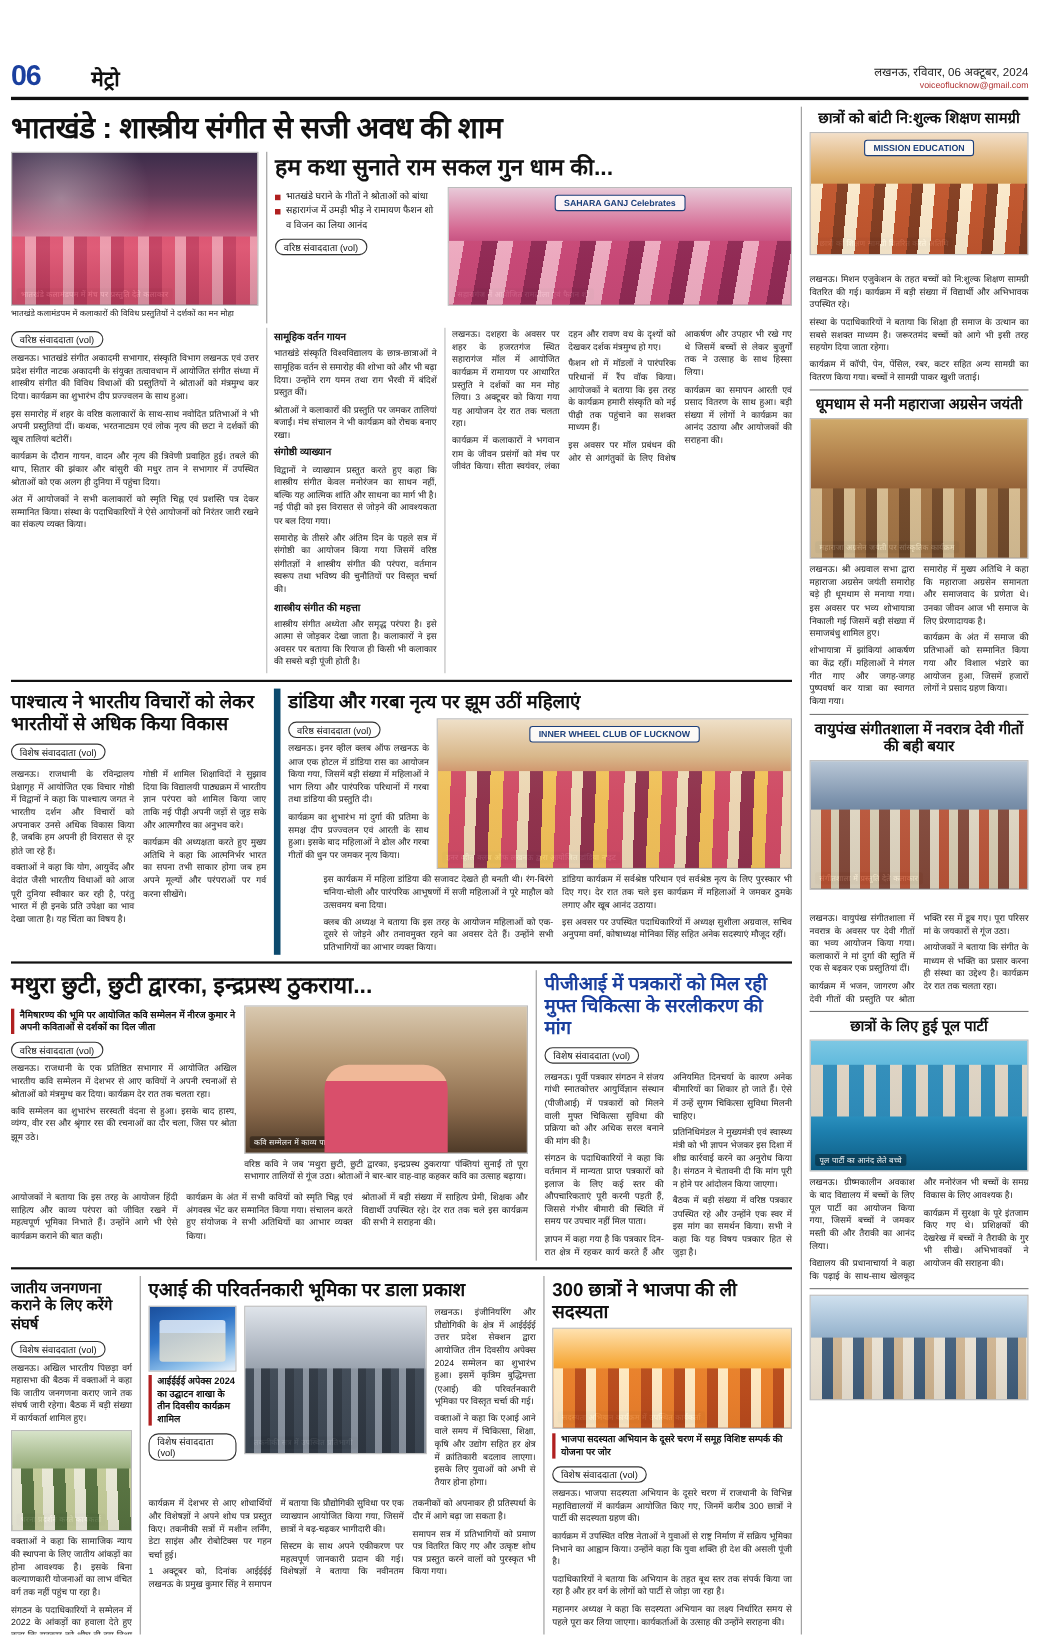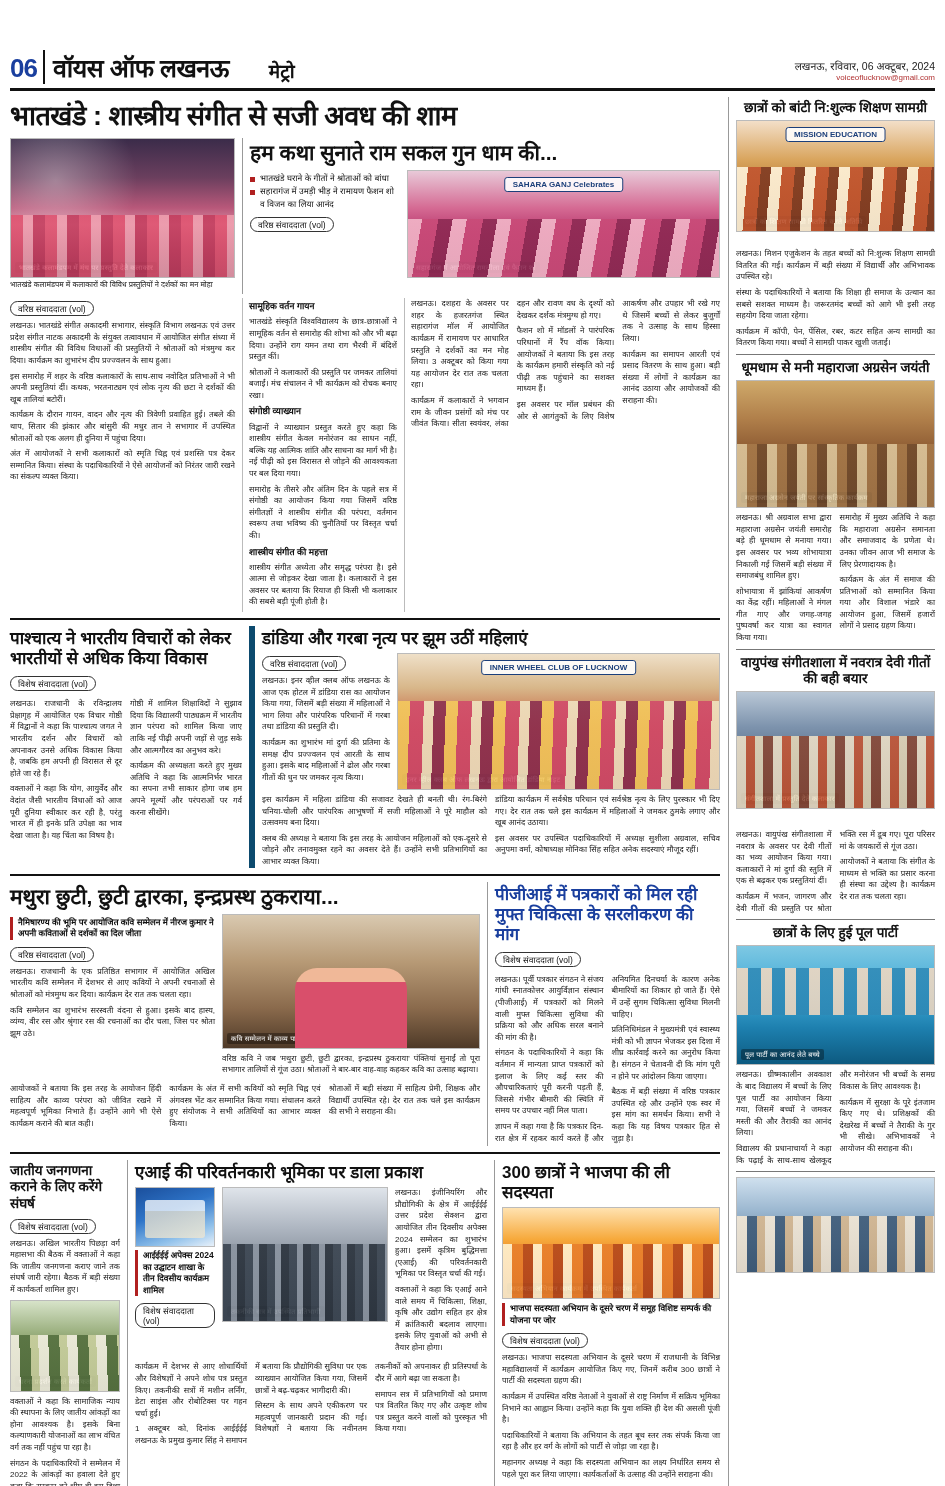--- a/index.html
+++ b/index.html
@@ -119,21 +119,20 @@
   .blue { color:#1a3f9e; }
   .kicker { font-size:8.5px; font-weight:bold; line-height:1.35; border-left:3px solid #b02020; padding-left:5px; margin:3px 0 4px;}
 </style>
 </head>
 <body>
 
 <div class="page">
 
   <div class="masthead">
     <div class="pageno">06</div>
-    <div class="mast-title">वॉयस ऑफ लखनऊ</div>
     <div class="mast-section">मेट्रो</div>
     <div class="mast-right">
       <div class="date">लखनऊ, रविवार, 06 अक्टूबर, 2024</div>
       <div class="mail">voiceoflucknow@gmail.com</div>
     </div>
   </div>
 
   <div class="body-grid">
 
     <div class="colL">
@@ -217,21 +216,21 @@
               <p class="txt">लखनऊ। इनर व्हील क्लब ऑफ लखनऊ के आज एक होटल में डांडिया रास का आयोजन किया गया, जिसमें बड़ी संख्या में महिलाओं ने भाग लिया और पारंपरिक परिधानों में गरबा तथा डांडिया की प्रस्तुति दी।</p>
               <p class="txt">कार्यक्रम का शुभारंभ मां दुर्गा की प्रतिमा के समक्ष दीप प्रज्ज्वलन एवं आरती के साथ हुआ। इसके बाद महिलाओं ने ढोल और गरबा गीतों की धुन पर जमकर नृत्य किया।</p>
             </div>
             <div style="flex:1;">
               <div class="photo ph-dandiya" style="height:137px;">
                 <span class="badge-logo">INNER WHEEL CLUB OF LUCKNOW</span>
                 <span class="ph-label">इनर व्हील क्लब ऑफ लखनऊ द्वारा आयोजित डांडिया नाइट</span>
               </div>
             </div>
           </div>
-          <div class="two-col" style="margin-top:4px;">
+          <div class="two-col" style="margin-top:4px;margin-left:32px;">
             <p class="txt">इस कार्यक्रम में महिला डांडिया की सजावट देखते ही बनती थी। रंग-बिरंगे चनिया-चोली और पारंपरिक आभूषणों में सजी महिलाओं ने पूरे माहौल को उत्सवमय बना दिया।</p>
             <p class="txt">क्लब की अध्यक्ष ने बताया कि इस तरह के आयोजन महिलाओं को एक-दूसरे से जोड़ने और तनावमुक्त रहने का अवसर देते हैं। उन्होंने सभी प्रतिभागियों का आभार व्यक्त किया।</p>
             <p class="txt">डांडिया कार्यक्रम में सर्वश्रेष्ठ परिधान एवं सर्वश्रेष्ठ नृत्य के लिए पुरस्कार भी दिए गए। देर रात तक चले इस कार्यक्रम में महिलाओं ने जमकर ठुमके लगाए और खूब आनंद उठाया।</p>
             <p class="txt">इस अवसर पर उपस्थित पदाधिकारियों में अध्यक्ष सुशीला अग्रवाल, सचिव अनुपमा वर्मा, कोषाध्यक्ष मोनिका सिंह सहित अनेक सदस्याएं मौजूद रहीं।</p>
           </div>
         </div>
       </div>
 
       <div class="rule"></div>
 

